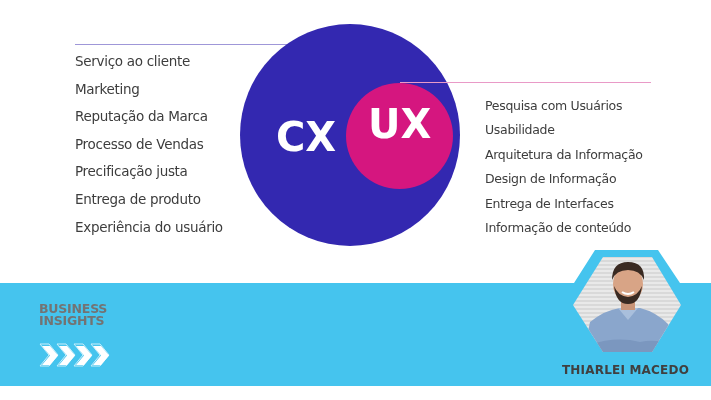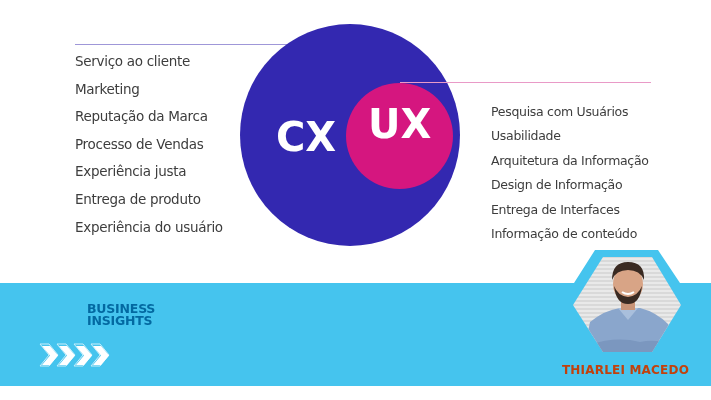--- a/index.html
+++ b/index.html
@@ -29,58 +29,57 @@
       font-size: 40px; letter-spacing: 0px; line-height: 1; z-index: 4;
     }
     .label-cx { left: 276px; top: 117px; }
     .label-ux { left: 368px; top: 104px; }
     .list-left {
       left: 75px; top: 48px; margin: 0; padding: 0; list-style: none;
       color: #3d3d3d; font-size: 13.5px; line-height: 27.6px;
       font-family: "DejaVu Sans", sans-serif; letter-spacing: -0.3px;
     }
     .list-right {
-      left: 482px; top: 91px; margin: 9px; padding: 0; list-style: none;
+      left: 482px; top: 91px; margin: 3px; padding: 0; list-style: none;
       color: #3d3d3d; font-size: 12.5px; line-height: 24.4px;
       font-family: "DejaVu Sans", sans-serif; letter-spacing: -0.3px;
     }
     .band {
       left: 0; top: 283px; width: 711px; height: 103px; background: #45c4ee;
     }
     .brand {
-      left: 39px; top: 303px; color: #0369a1; font-weight: bold;
+      left: 39px; top: 303px; color: #737373; font-weight: bold;
       font-family: "DejaVu Sans", sans-serif; font-size: 12.5px; line-height: 12px;
       letter-spacing: -0.2px;
-      margin-left: 48px;
     }
     .chevrons { left: 38px; top: 342px; }
     .hex-outer { left: 560px; top: 250px; }
     .name {
       left: 540px; top: 363px; width: 171px; text-align: center;
-      color: #c2410c; font-weight: bold; font-size: 12px; letter-spacing: 0.2px;
+      color: #404040; font-weight: bold; font-size: 12px; letter-spacing: 0.2px;
       font-family: "DejaVu Sans", sans-serif;
     }
   </style>
 </head>
 <body>
 
 <div class="abs line-left"></div>
 <div class="abs line-right"></div>
 
 <div class="abs circle-cx"></div>
 <div class="abs circle-ux"></div>
 <div class="abs label-big label-cx">CX</div>
 <div class="abs label-big label-ux">UX</div>
 
 <ul class="abs list-left">
   <li>Serviço ao cliente</li>
   <li>Marketing</li>
   <li>Reputação da Marca</li>
   <li>Processo de Vendas</li>
-  <li>Experiência justa</li>
+  <li>Precificação justa</li>
   <li>Entrega de produto</li>
   <li>Experiência do usuário</li>
 </ul>
 
 <ul class="abs list-right">
   <li>Pesquisa com Usuários</li>
   <li>Usabilidade</li>
   <li>Arquitetura da Informação</li>
   <li>Design de Informação</li>
   <li>Entrega de Interfaces</li>

